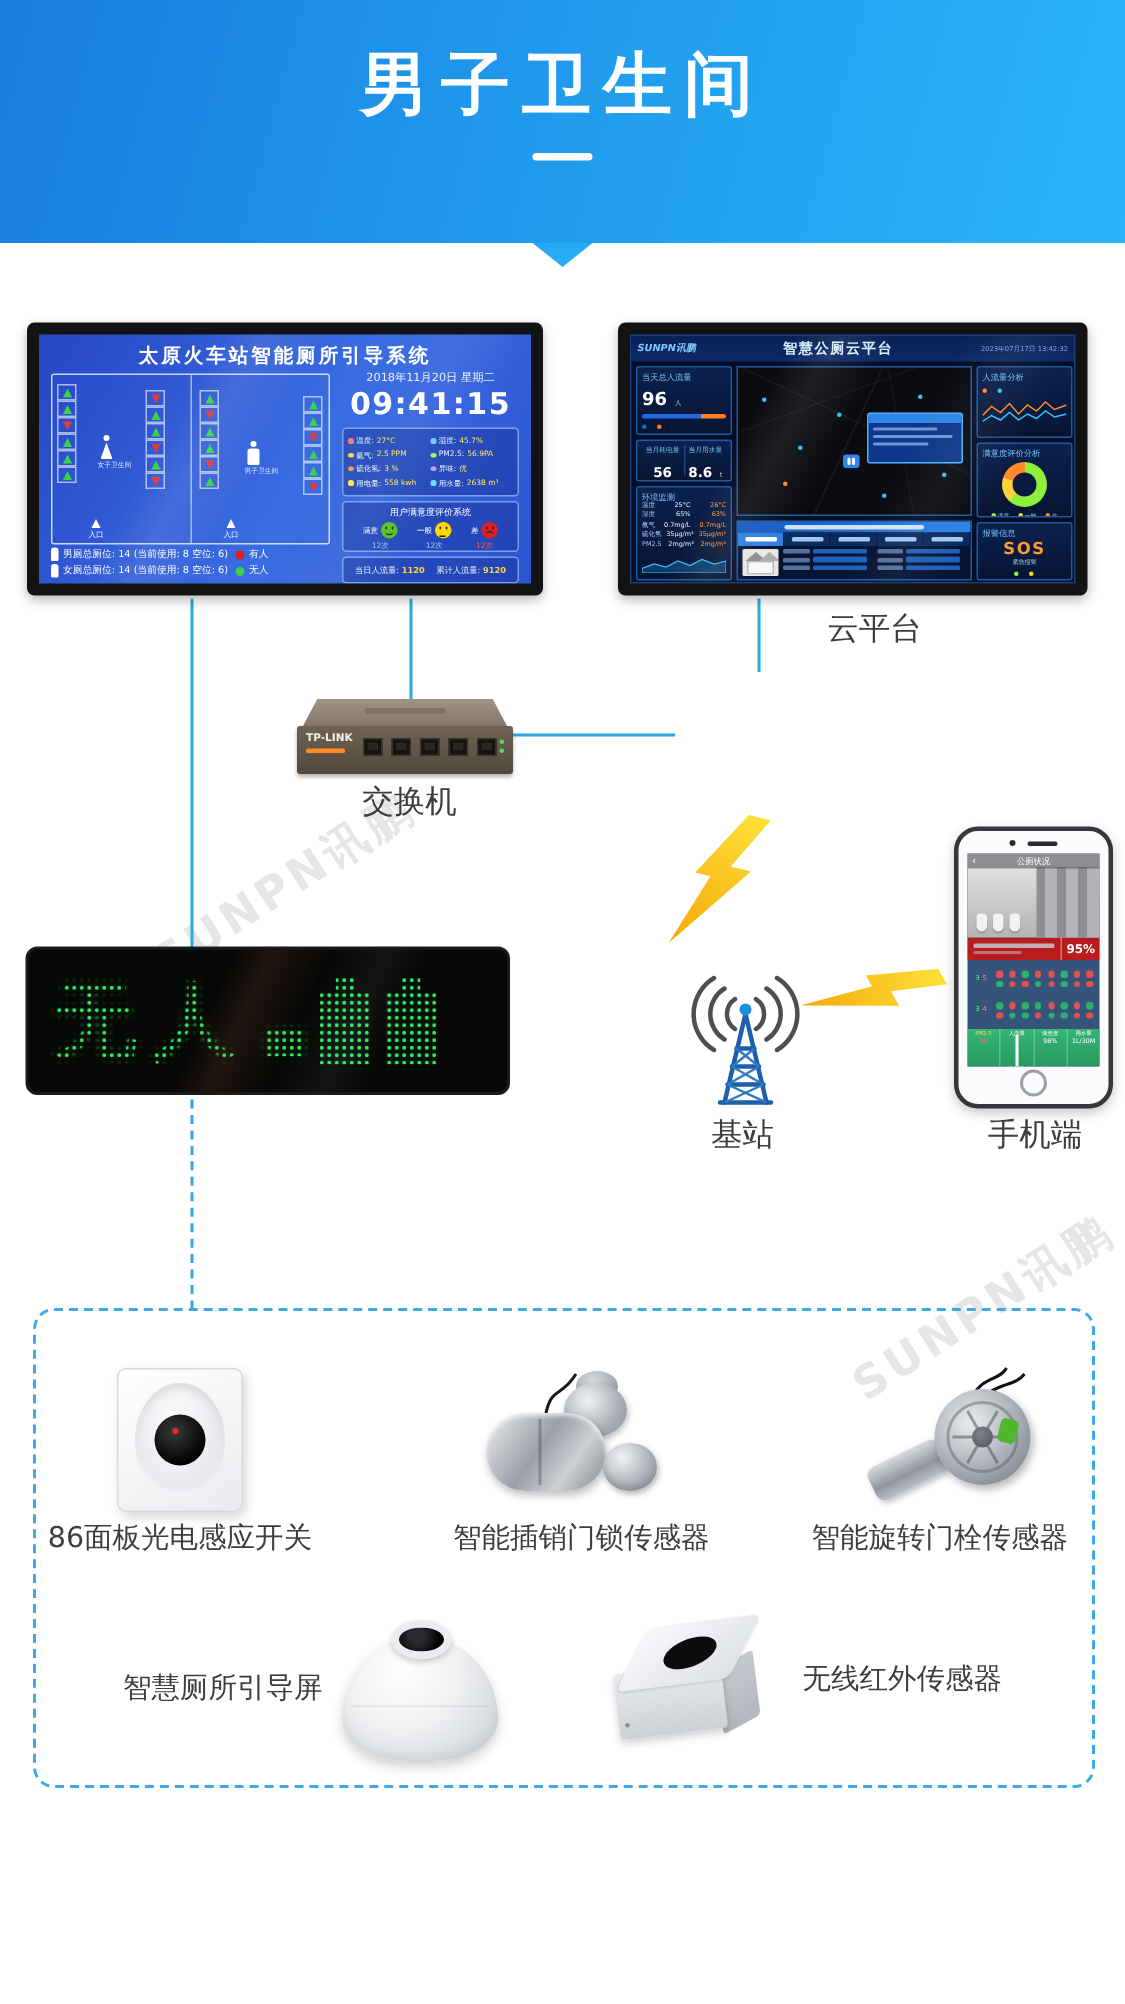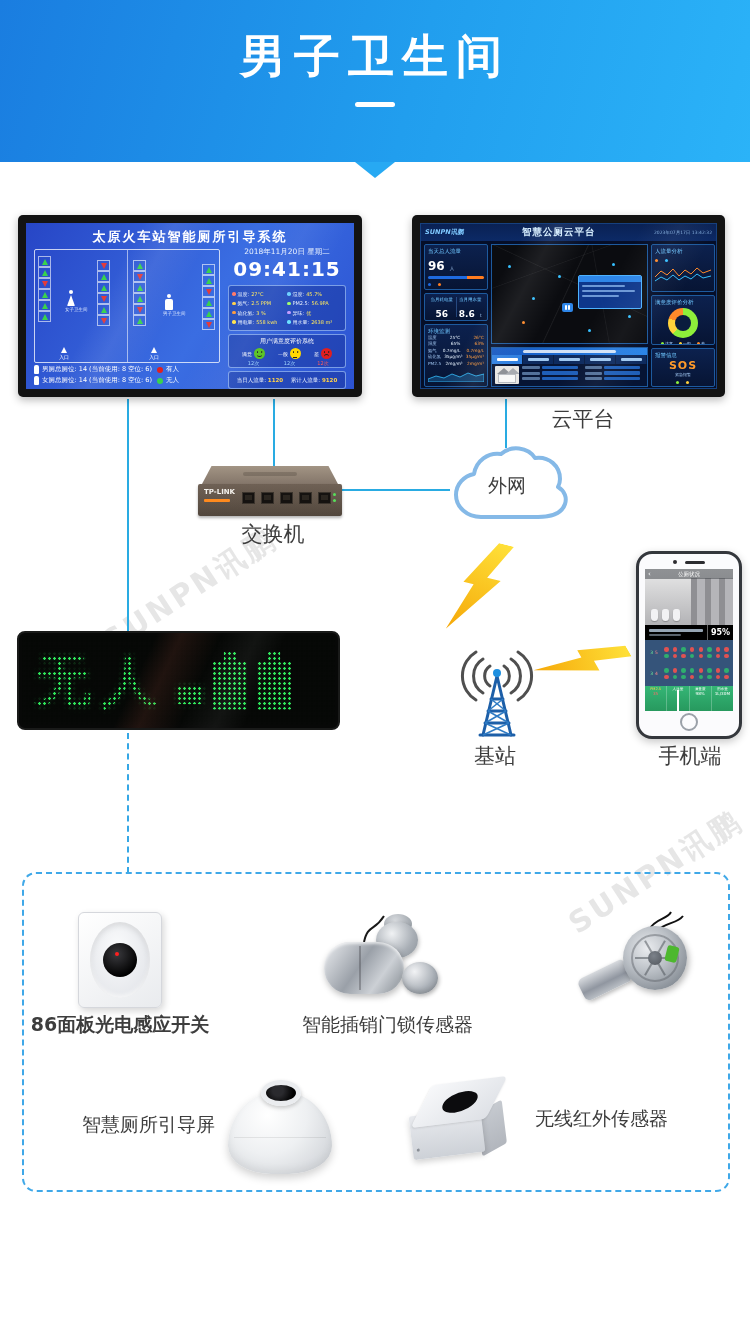--- a/index.html
+++ b/index.html
@@ -208,21 +208,21 @@
   .ph-scr { position:absolute; left:6px; top:15px; width:88px; height:142px; overflow:hidden; background:#35547a; }
   .ph-photo { position:relative; height:56px; background:linear-gradient(180deg,#e9e9e9 0%,#b3b3b6 100%); }
   .ph-stalls { position:absolute; right:0; top:9px; width:42px; height:47px;
                background:repeating-linear-gradient(90deg,#8f8f93 0 6px,#b5b5b9 6px 14px); }
   .ph-urinal { position:absolute; bottom:4px; width:7px; height:12px; background:#f2f2f4;
                border-radius:3px 3px 4px 4px; box-shadow:0 1px 1px rgba(0,0,0,.25); }
   .ph-nav { position:absolute; left:0; top:0; width:100%; height:10px; background:rgba(70,72,78,.55);
             display:flex; align-items:center; }
   .ph-back { color:#fff; font-size:7px; margin-left:3px; line-height:1; }
   .ph-title { position:absolute; left:0; width:100%; text-align:center; color:#fff; font-size:5.5px; }
-  .ph-info { height:15px; background:#000000; display:flex; align-items:center; }
+  .ph-info { height:15px; background:#b91c1c; display:flex; align-items:center; }
   .ph-info-bars { flex:1; padding:0 4px; }
   .ph-info-bars i { display:block; height:2.4px; background:rgba(200,220,240,.75); border-radius:1px; margin:2px 0; }
   .ph-info-bars i:last-child { width:60%; opacity:.6; }
   .ph-score { width:26px; border-left:1px solid rgba(255,255,255,.4); text-align:center;
               color:#fff; font-size:8px; font-weight:bold; line-height:15px; }
   .ph-occ { height:46px; padding:2px 3px; }
   .ph-grp { display:flex; align-items:center; gap:3px; height:21px; }
   .ph-fig { width:12px; text-align:center; color:#fff; }
   .ph-fig .mini-person { margin:0 auto; }
   .ph-nums { font-size:4.5px; line-height:1.2; }
@@ -707,26 +707,20 @@
         <div class="port"></div>
         <div class="port"></div>
         <div class="port"></div>
         <div class="port"></div>
       </div>
       <i class="sw-led"></i>
     </div>
   </div>
   <div class="lbl" style="left:235px;top:520px;width:76px;">交换机</div>
 
-  <div class="cloud">
-    <svg width="124" height="90" viewBox="0 0 124 90">
-      <path d="M93 74 H36 C22 74 11 64 11 52 C11 41 19 33 29 31 C31 18 43 9 56 11 C66 2 83 4 90 15 C104 13 115 23 115 36 C115 39 114 42 113 44 C120 48 122 55 120 61 C117 70 107 74 93 74 Z" fill="#ffffff" stroke="#85b9e7" stroke-width="4" stroke-linejoin="round"></path>
-    </svg>
-    <div class="cloud-txt">外网</div>
-  </div>
 
   <div class="bolt" style="left:452px;top:540px;width:58px;height:96px;transform:rotate(14deg);"></div>
   <div class="bolt" style="left:560px;top:618px;width:46px;height:92px;transform:rotate(60deg);"></div>
 
   <div class="led">
     <div class="led-inner">
       <span class="led-txt">无人</span>
       <i class="ledfig small"></i>
       <i class="ledfig tall"></i>
       <i class="ledfig tall"></i>
@@ -892,22 +886,23 @@
       <div class="handle"></div>
       <div class="disc">
         <div class="disc-ring"></div>
         <i class="spoke" style="transform:rotate(30deg)"></i>
         <i class="spoke" style="transform:rotate(90deg)"></i>
         <i class="spoke" style="transform:rotate(150deg)"></i>
         <div class="disc-hub"></div>
         <div class="sticker"></div>
       </div>
     </div>
-    <div class="slabel" style="left:1px;top:138px;width:190px;text-align:center;font-weight:bold;">86面板光电感应开关</div>
+    <div class="slabel" style="left:1px;top:138px;width:190px;text-align:center;">86面板光电感应开关</div>
     <div class="slabel" style="left:278px;top:138px;width:171px;text-align:center;">智能插销门锁传感器</div>
+    <div class="slabel" style="left:517px;top:138px;width:171px;text-align:center;">智能旋转门栓传感器</div>
 
     <div class="slabel" style="left:58px;top:238px;width:133px;text-align:center;">智慧厕所引导屏</div>
     <div class="fig" style="left:204px;top:206px;width:104px;height:94px;">
       <div class="dome">
           <div class="dome-seam"></div>
         </div>
       <div class="dome-hole"></div>
     </div>
     <div class="fig" style="left:383px;top:202px;width:106px;height:96px;">
       <div class="boxside"></div>

